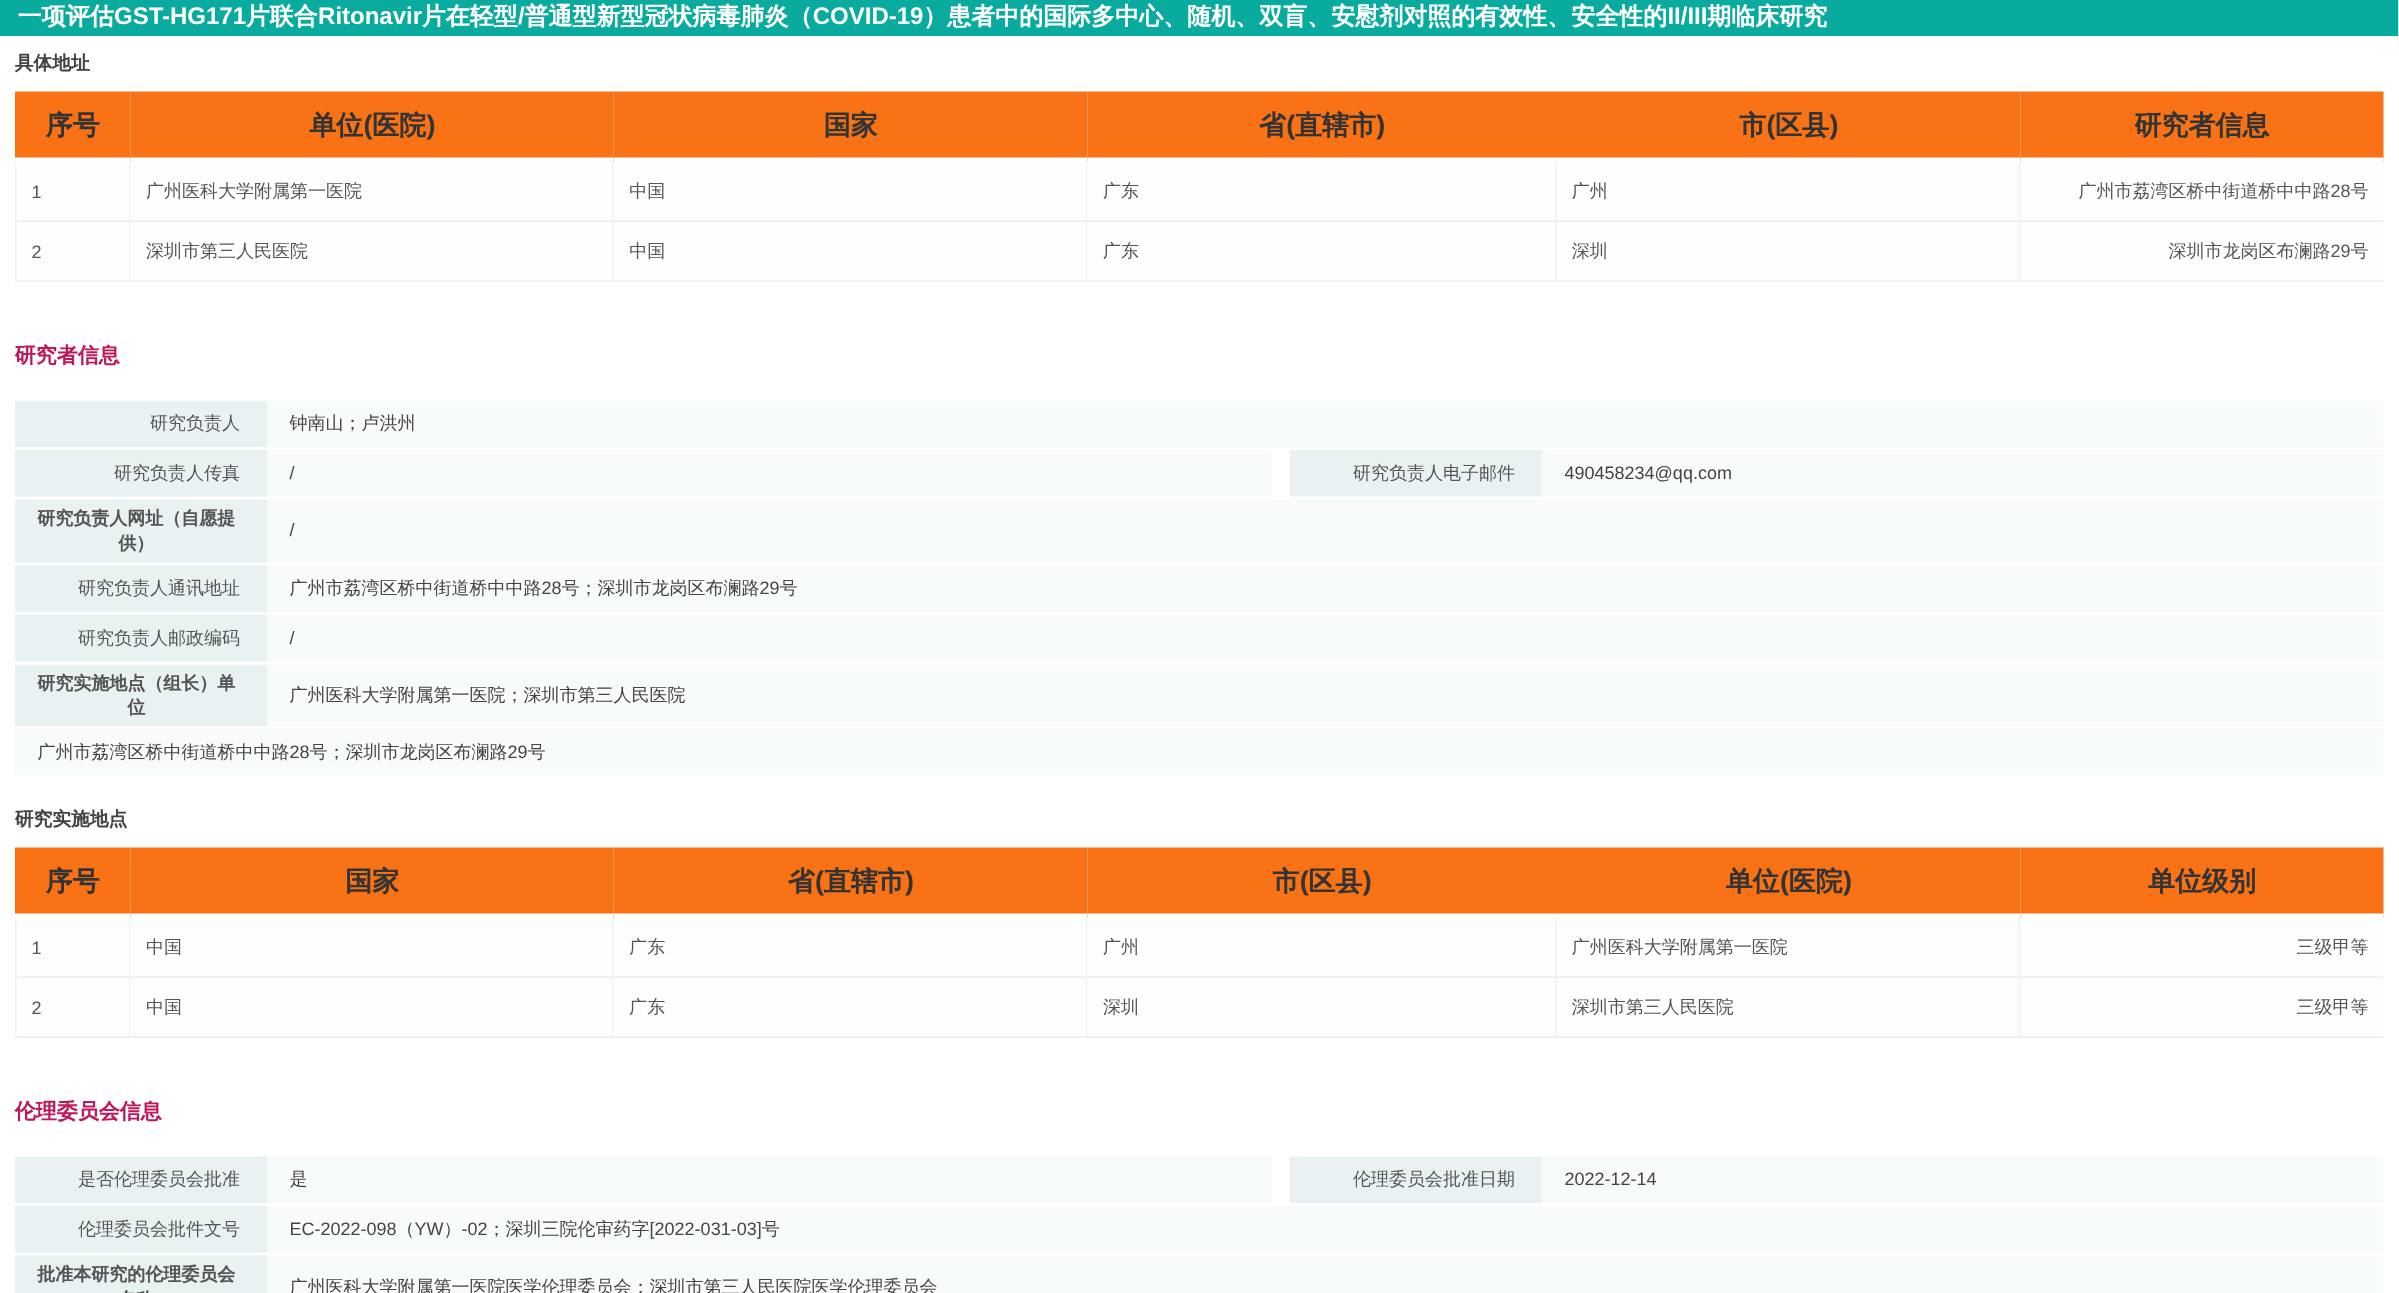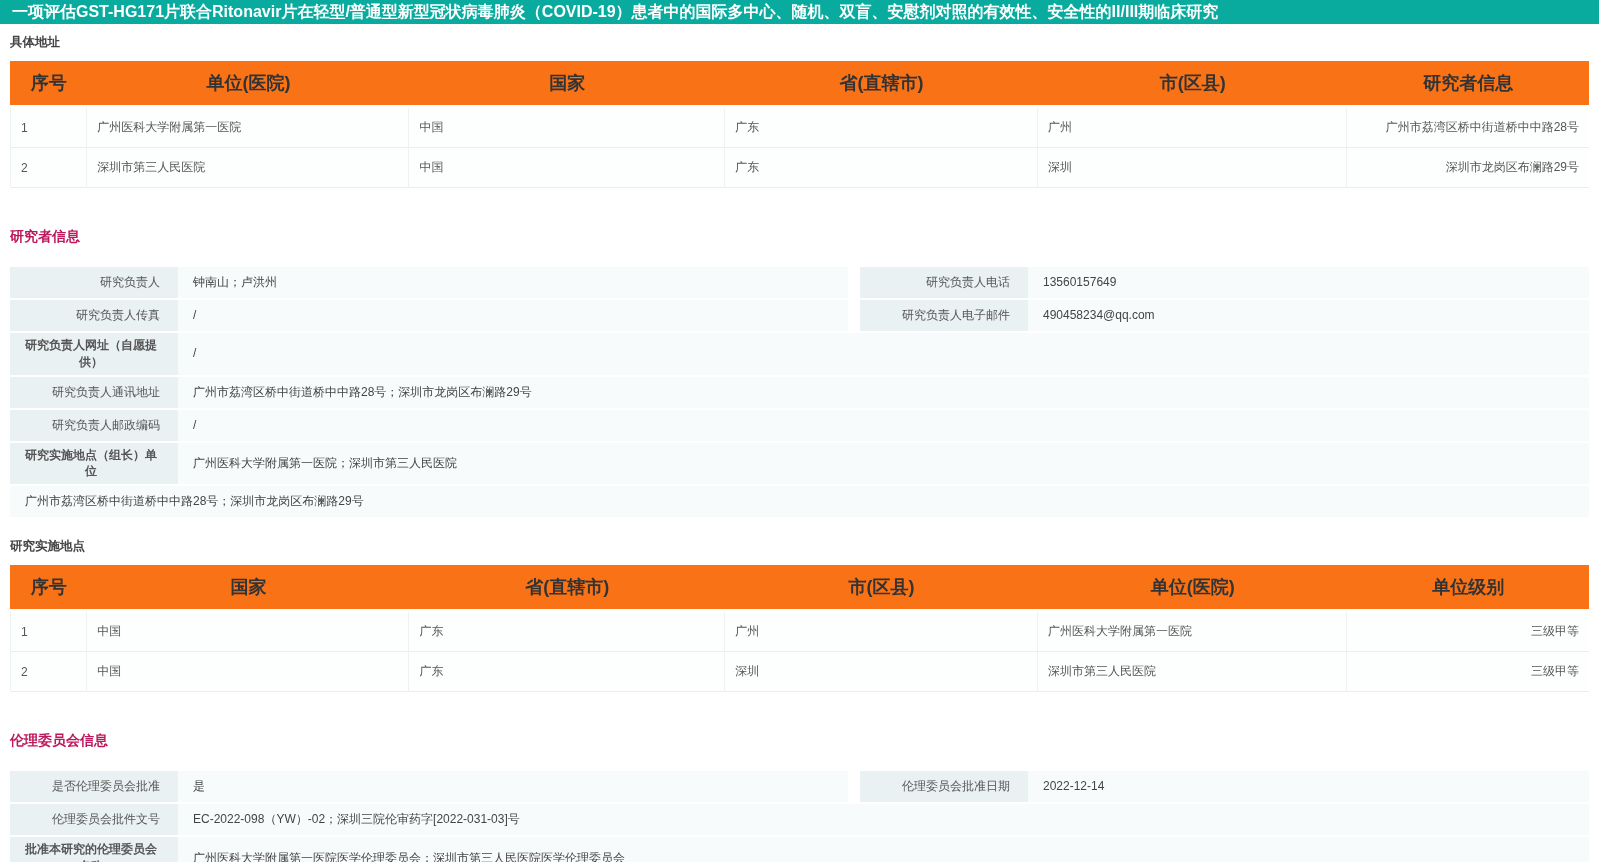--- a/index.html
+++ b/index.html
@@ -146,24 +146,20 @@
       </tbody>
   </table>
 
   <div class="sec-title">研究者信息</div>
   <div class="info-grid grid-gap">
       <div class="info-row">
         <div class="pair">
           <div class="ilabel">研究负责人</div>
           <div class="ivalue">钟南山；卢洪州</div>
         </div>
-        <div class="pair">
-          <div class="ilabel">研究负责人电话</div>
-          <div class="ivalue">13560157649</div>
-        </div>
       </div>
       <div class="info-row">
         <div class="pair">
           <div class="ilabel">研究负责人传真</div>
           <div class="ivalue">/</div>
         </div>
         <div class="pair">
           <div class="ilabel">研究负责人电子邮件</div>
           <div class="ivalue">490458234@qq.com</div>
         </div>

